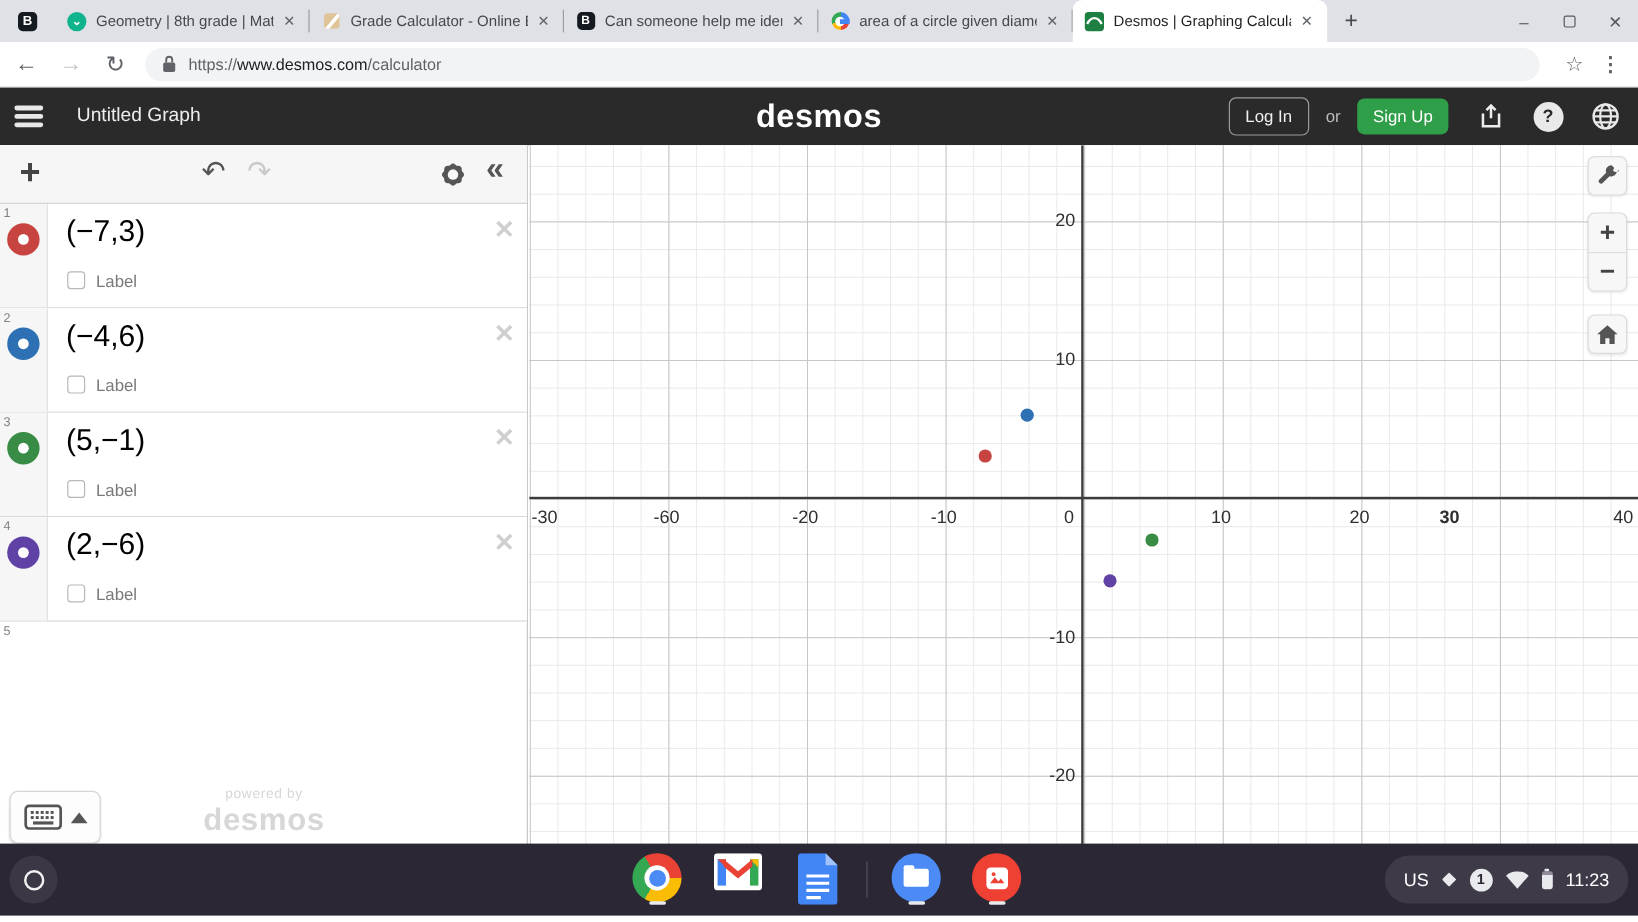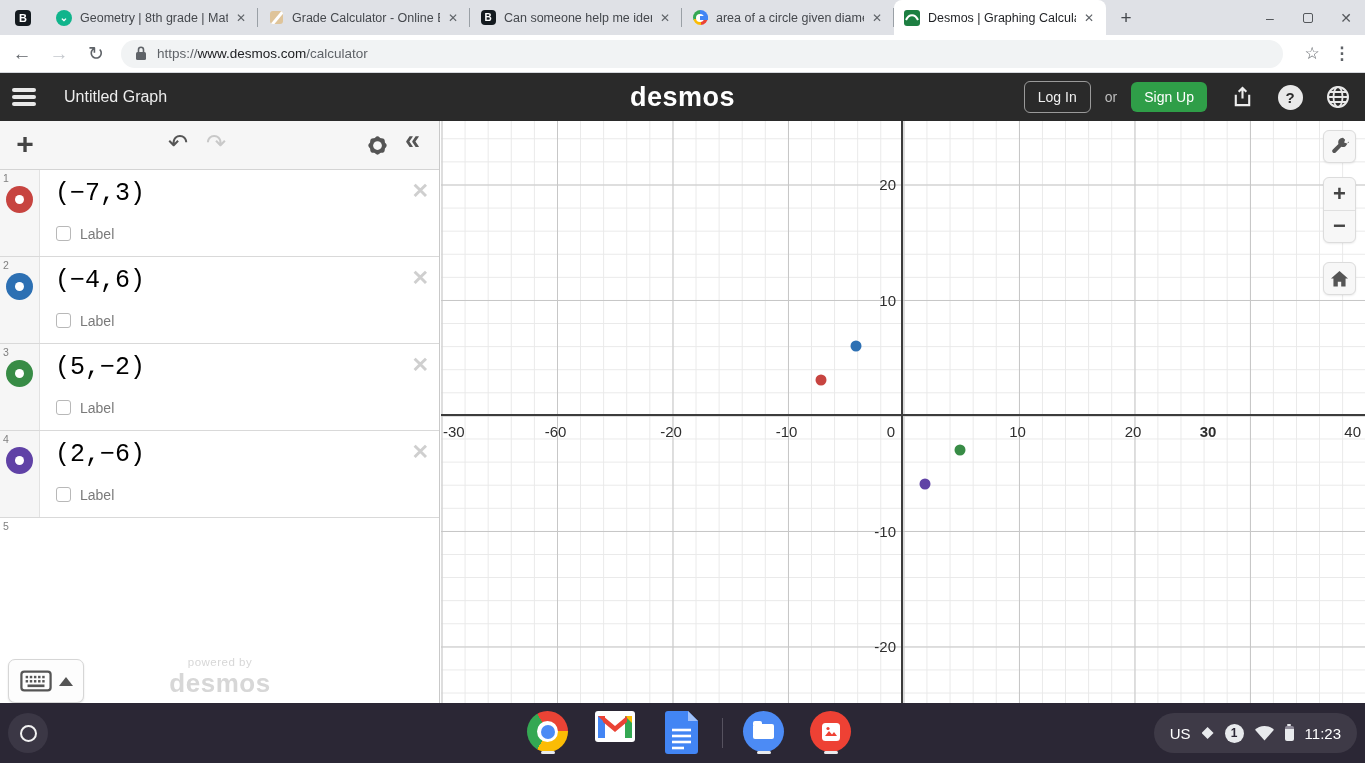--- a/index.html
+++ b/index.html
@@ -60,21 +60,21 @@
   .pt-undo { position:absolute; left:168px; top:8px; font-size:24px; color:#555; }
   .pt-redo { position:absolute; left:206px; top:8px; font-size:24px; color:#c9c9c9; }
   .pt-gear { position:absolute; left:365px; top:12px; }
   .pt-collapse { position:absolute; left:405px; top:4px; font-size:27px; color:#555; font-weight:bold; }
   .exp-rows { position:absolute; top:49px; left:0; width:100%; }
   .exp-row { position:relative; height:87px; border-bottom:1px solid #d9d9d9; background:#fff; }
   .gutter { position:absolute; left:0; top:0; width:40px; height:100%; background:#f6f6f6; border-right:1px solid #e2e2e2; }
   .row-num { position:absolute; left:3px; top:2px; font-size:10.5px; color:#808080; }
   .donut { position:absolute; left:6px; top:16px; width:27px; height:27px; border-radius:50%; }
   .donut::after { content:''; position:absolute; left:9px; top:9px; width:9px; height:9px; border-radius:50%; background:#fff; }
-  .exp-text { position:absolute; left:55px; top:9px; font-family:Liberation Mono, monospace; font-size:25px; color:#000; }
+  .exp-text { position:absolute; left:55px; top:9px; font-family:Liberation Sans, sans-serif; font-size:25px; color:#000; }
   .label-chk { position:absolute; left:56px; top:56px; width:15px; height:15px; border:1.5px solid #b8b8b8; border-radius:3px; background:#fff; }
   .label-txt { position:absolute; left:80px; top:56px; font-size:14px; color:#7a7a7a; }
   .row-del { position:absolute; right:10px; top:9px; font-size:21px; color:#cfcfcf; font-weight:bold; }
   .empty-row { position:relative; height:87px; }
   .kbd-btn { position:absolute; left:8px; bottom:5px; width:76px; height:44px; background:#fdfdfd; border:1px solid #d6d6d6; border-radius:7px; box-shadow:0 1px 2px rgba(0,0,0,.12); display:flex; align-items:center; justify-content:center; gap:7px; }
   .kbd-caret { width:0; height:0; border-left:7px solid transparent; border-right:7px solid transparent; border-bottom:9px solid #555; }
   .watermark { position:absolute; left:0; bottom:12px; width:440px; text-align:center; color:#d7d7d7; line-height:1; pointer-events:none; }
   .wm1 { font-size:11.5px; letter-spacing:0.5px; }
   .wm2 { font-size:26px; font-weight:bold; letter-spacing:0.5px; margin-top:2px; }
 
@@ -266,21 +266,21 @@
         <span class="label-chk"></span>
         <span class="label-txt">Label</span>
         <span class="row-del">✕</span>
       </div>
 
       <div class="exp-row">
         <div class="gutter">
           <span class="row-num">3</span>
           <span class="donut" style="background-color: rgb(56, 140, 70);"></span>
         </div>
-        <span class="exp-text">(5,−2)</span>
+        <span class="exp-text">(5,−1)</span>
         <span class="label-chk"></span>
         <span class="label-txt">Label</span>
         <span class="row-del">✕</span>
       </div>
 
       <div class="exp-row">
         <div class="gutter">
           <span class="row-num">4</span>
           <span class="donut" style="background-color: rgb(96, 66, 166);"></span>
         </div>

